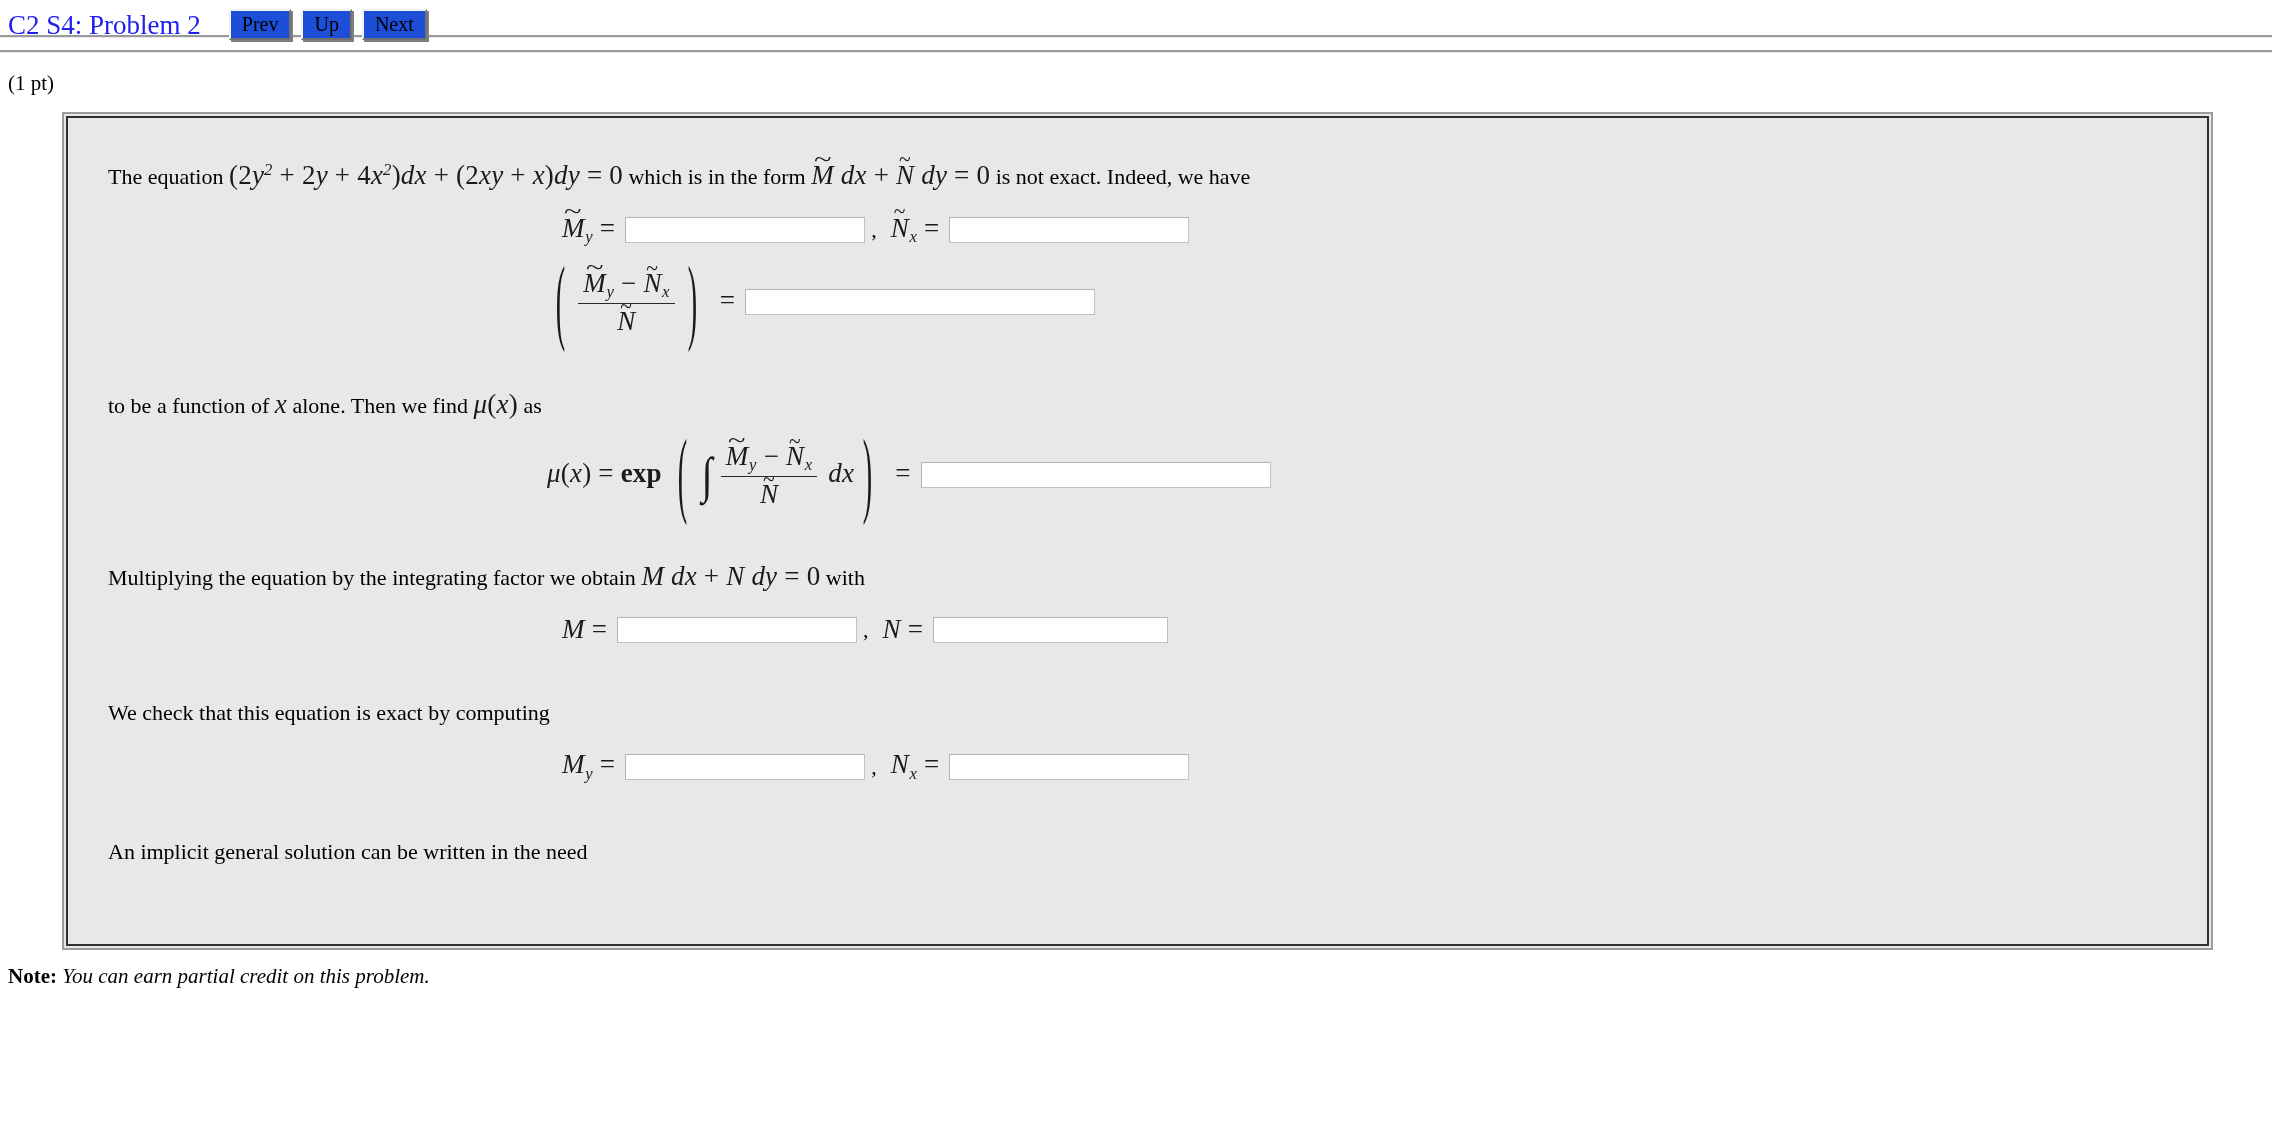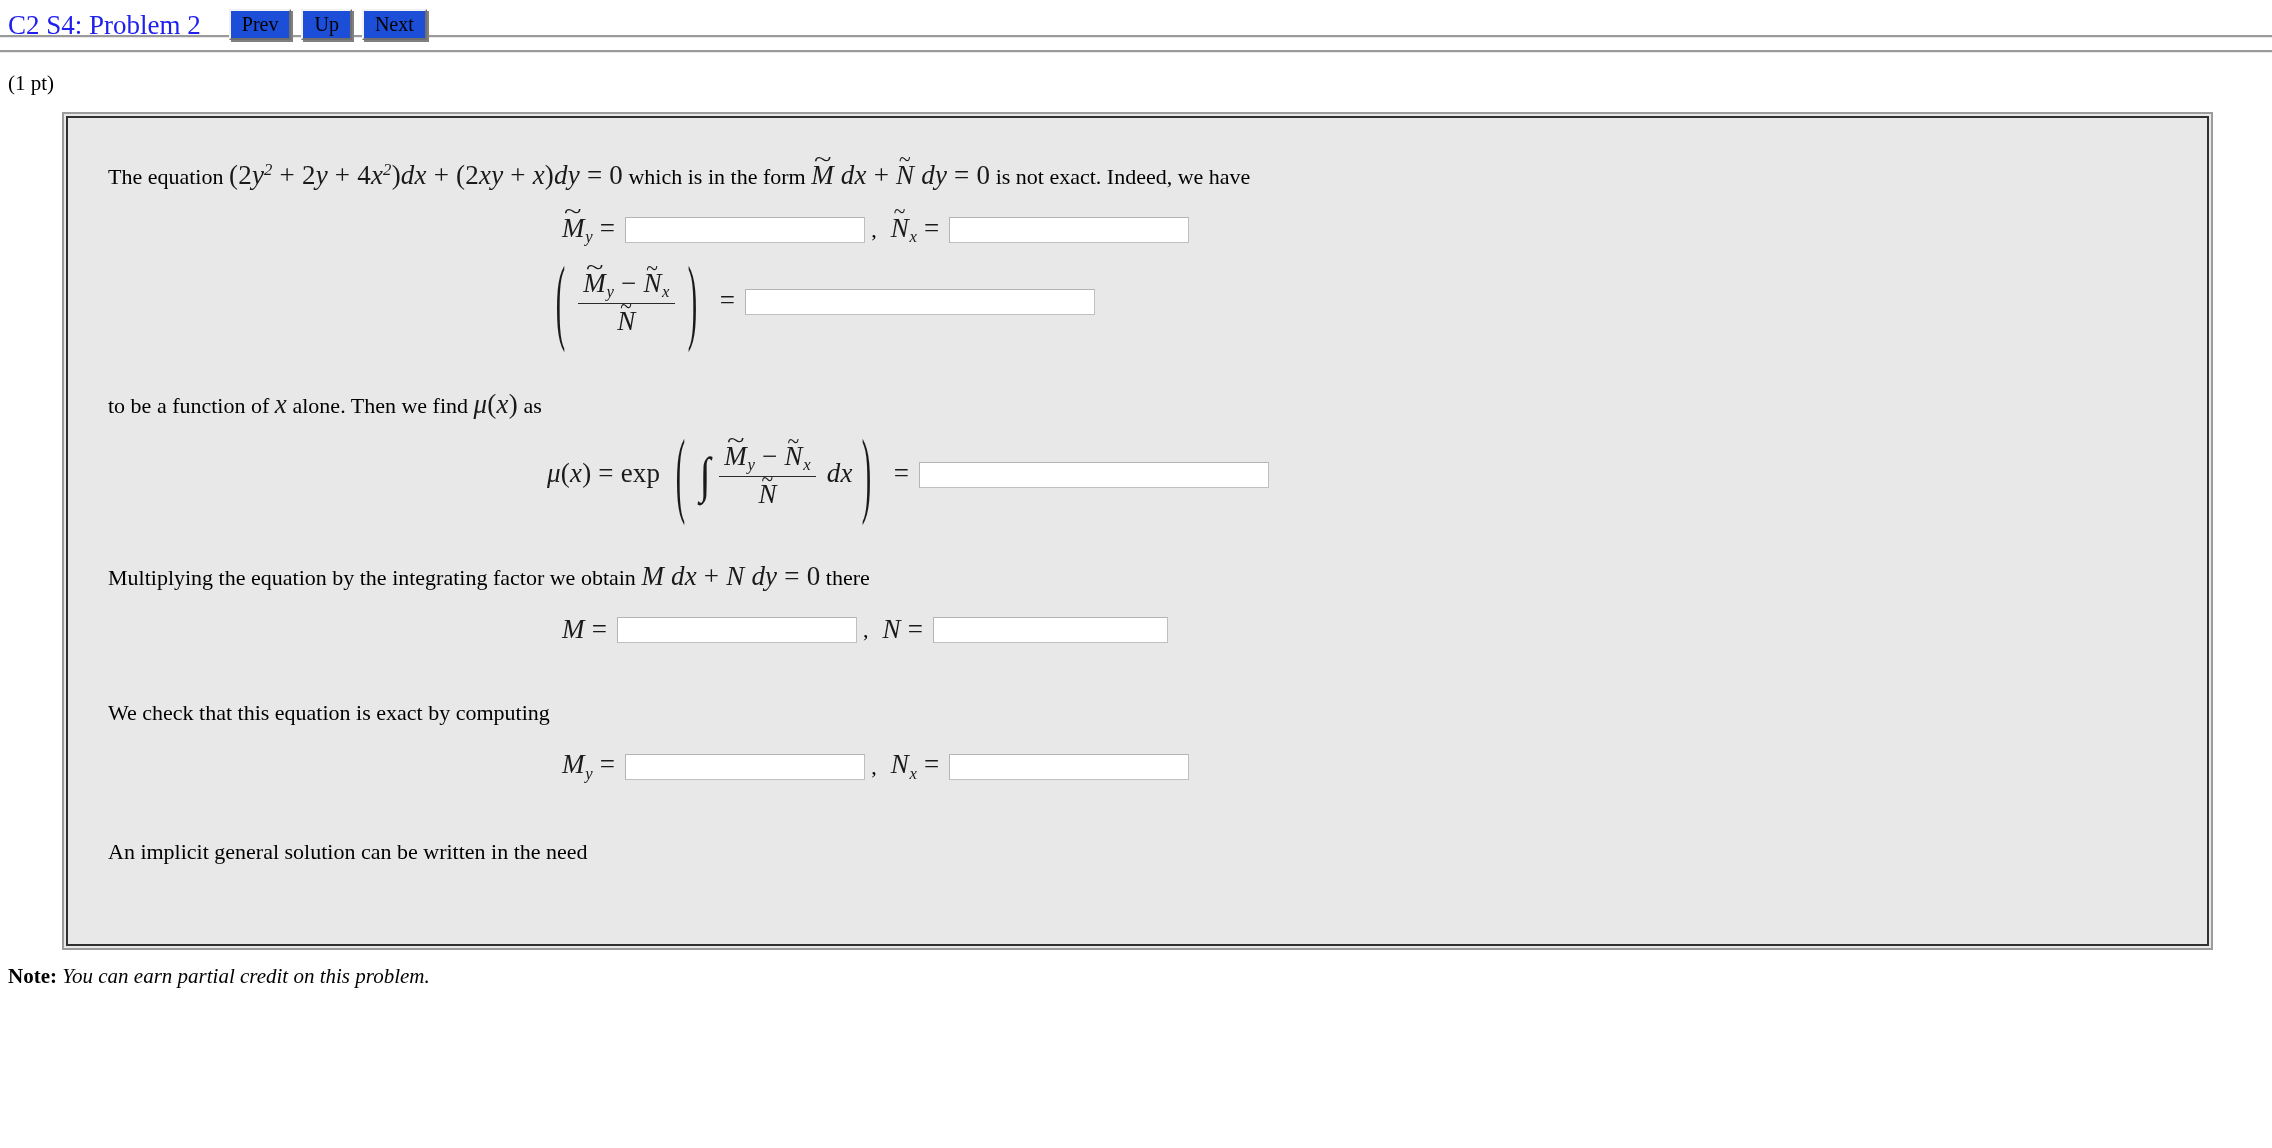--- a/index.html
+++ b/index.html
@@ -83,21 +83,21 @@
     line-height: 28px;
     margin: 0 0 0 16px;
     padding: 0;
     white-space: nowrap;
   }
   .para.spaced-top { margin-top: 54px; }
 
   
   .m { font-family: "Liberation Serif", "DejaVu Serif", serif; font-style: italic; }
   .mathbig { font-size: 27px; letter-spacing: .2px; color: #1a1a1a; }
-  .mathbig .op { font-style: normal; }
+  .mathbig .op { font-style: normal; font-weight: bold; }
   .sub { font-size: 0.62em; font-style: italic; vertical-align: -0.32em; margin-left: 0.5px;}
   .sup { font-size: 0.62em; font-style: italic; vertical-align: 0.52em; }
   .tilde-wrap { position: relative; display: inline-block; }
   .tilde-wrap > .tld {
     position: absolute;
     left: 50%;
     top: -0.52em;
     transform: translateX(-52%);
     font-size: 0.80em;
     font-style: normal;
@@ -231,21 +231,21 @@
             <span class="num"><span class="tilde-wrap wide m"><span class="tld">~</span>M</span><span class="sub">y</span> − <span class="tilde-wrap m"><span class="tld">~</span>N</span><span class="sub">x</span></span>
             <span class="den"><span class="tilde-wrap m"><span class="tld">~</span>N</span></span>
           </span>&nbsp;<span class="m">dx</span><span class="bigparen tall">)</span>&nbsp; =
     </span>
     <input class="ansbox w350" type="text" value="" style="">
   </div>
 
   <div class="para spaced-top">
     <span>Multiplying the equation by the integrating factor we obtain</span>
     <span class="mathbig"><span class="m">M</span> <span class="m">dx</span> + <span class="m">N</span> <span class="m">dy</span> = 0</span>
-    <span>there</span>
+    <span>with</span>
   </div>
 
   <div class="eqrow">
     <span class="lab mathbig"><span class="m">M</span> =</span>
     <input class="ansbox w240" type="text" value="" style="">
     <span class="comma">,</span>
     <span class="lab mathbig"><span class="m">N</span> =</span>
     <input class="ansbox w235" type="text" value="" style="">
   </div>
 

